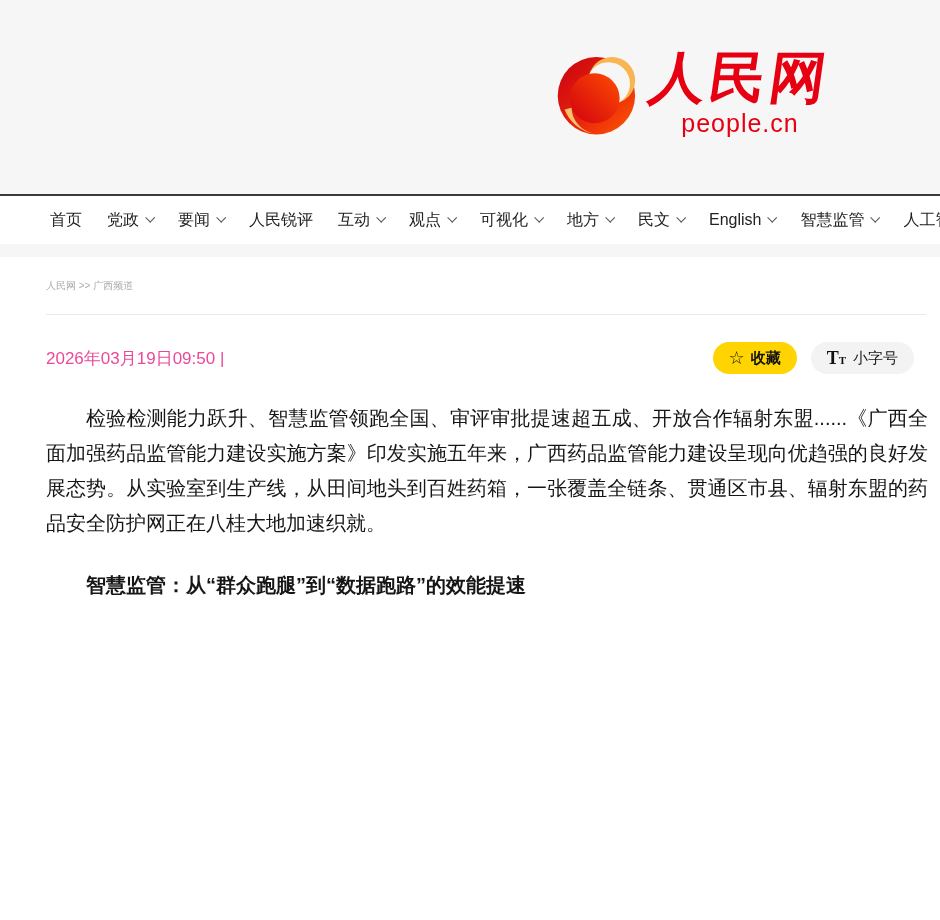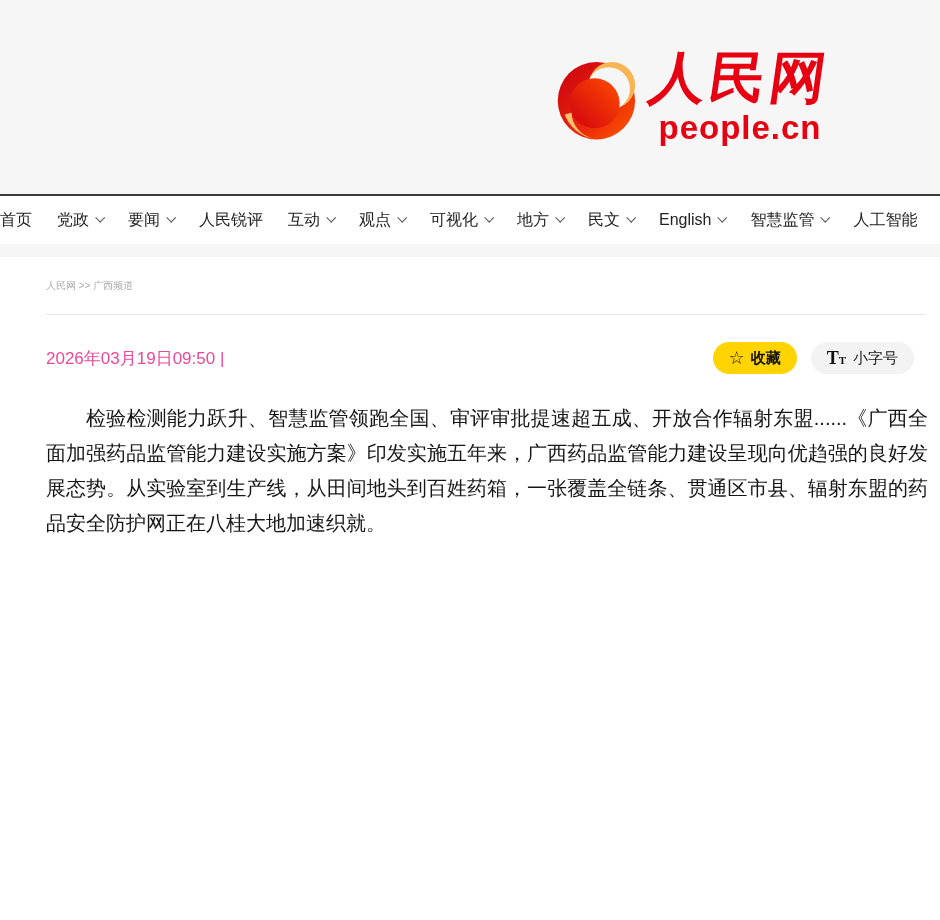--- a/index.html
+++ b/index.html
@@ -11,25 +11,25 @@
     color:#1a1a1a;
   }
 
   
   .header { height:196px; background:#f6f6f6; border-bottom:2px solid #3a3a3a; position:relative; }
   .logo { position:absolute; right:110px; top:50px; display:flex; align-items:center; gap:8px; }
   .logo-icon svg { width:86px; height:86px; display:block; }
   .logo-text { display:flex; flex-direction:column; align-items:center; }
   .logo-cn { color:#e60012; font-size:56px; font-weight:bold; line-height:1;
              font-family:"Liberation Serif", serif; transform:skewX(-8deg); letter-spacing:4px; }
-  .logo-en { color:#e60012; font-size:33px; font-weight:bold; letter-spacing:1px; margin-top:3px; }
+  .logo-en { color:#e60012; font-size:25px; font-weight:normal; letter-spacing:1px; margin-top:3px; }
 
   
   .navbar { height:48px; background:#fff; display:flex; align-items:center;
-            gap:25px; white-space:nowrap; overflow:hidden;
+            padding-left:50px; gap:25px; white-space:nowrap; overflow:hidden;
             font-size:16px; color:#222; }
   .nav-item { display:inline-flex; align-items:center; cursor:pointer; flex:0 0 auto; }
   .chev { display:inline-block; width:7px; height:7px;
           border-right:1.6px solid #555; border-bottom:1.6px solid #555;
           transform:rotate(45deg) translateY(-1px); margin-left:7px; margin-bottom:3px; }
   .nav-strip { height:13px; background:#f6f6f6; }
 
   
   .content { padding:0 14px 0 46px; }
   .breadcrumb { margin-top:22px; color:#aaaaaa; font-size:10px; }
@@ -156,14 +156,15 @@
           <span class="t-large">T</span>
           <span class="t-small">T</span>
         </span>
         <span>小字号</span>
       </button>
     </div>
   </div>
 
   <div class="article-body">
     <p>检验检测能力跃升、智慧监管领跑全国、审评审批提速超五成、开放合作辐射东盟......《广西全面加强药品监管能力建设实施方案》印发实施五年来，广西药品监管能力建设呈现向优趋强的良好发展态势。从实验室到生产线，从田间地头到百姓药箱，一张覆盖全链条、贯通区市县、辐射东盟的药品安全防护网正在八桂大地加速织就。</p>
+    <p class="subheading">智慧监管：从“群众跑腿”到“数据跑路”的效能提速</p>
   </div>
 </div>
 
 </body></html>

